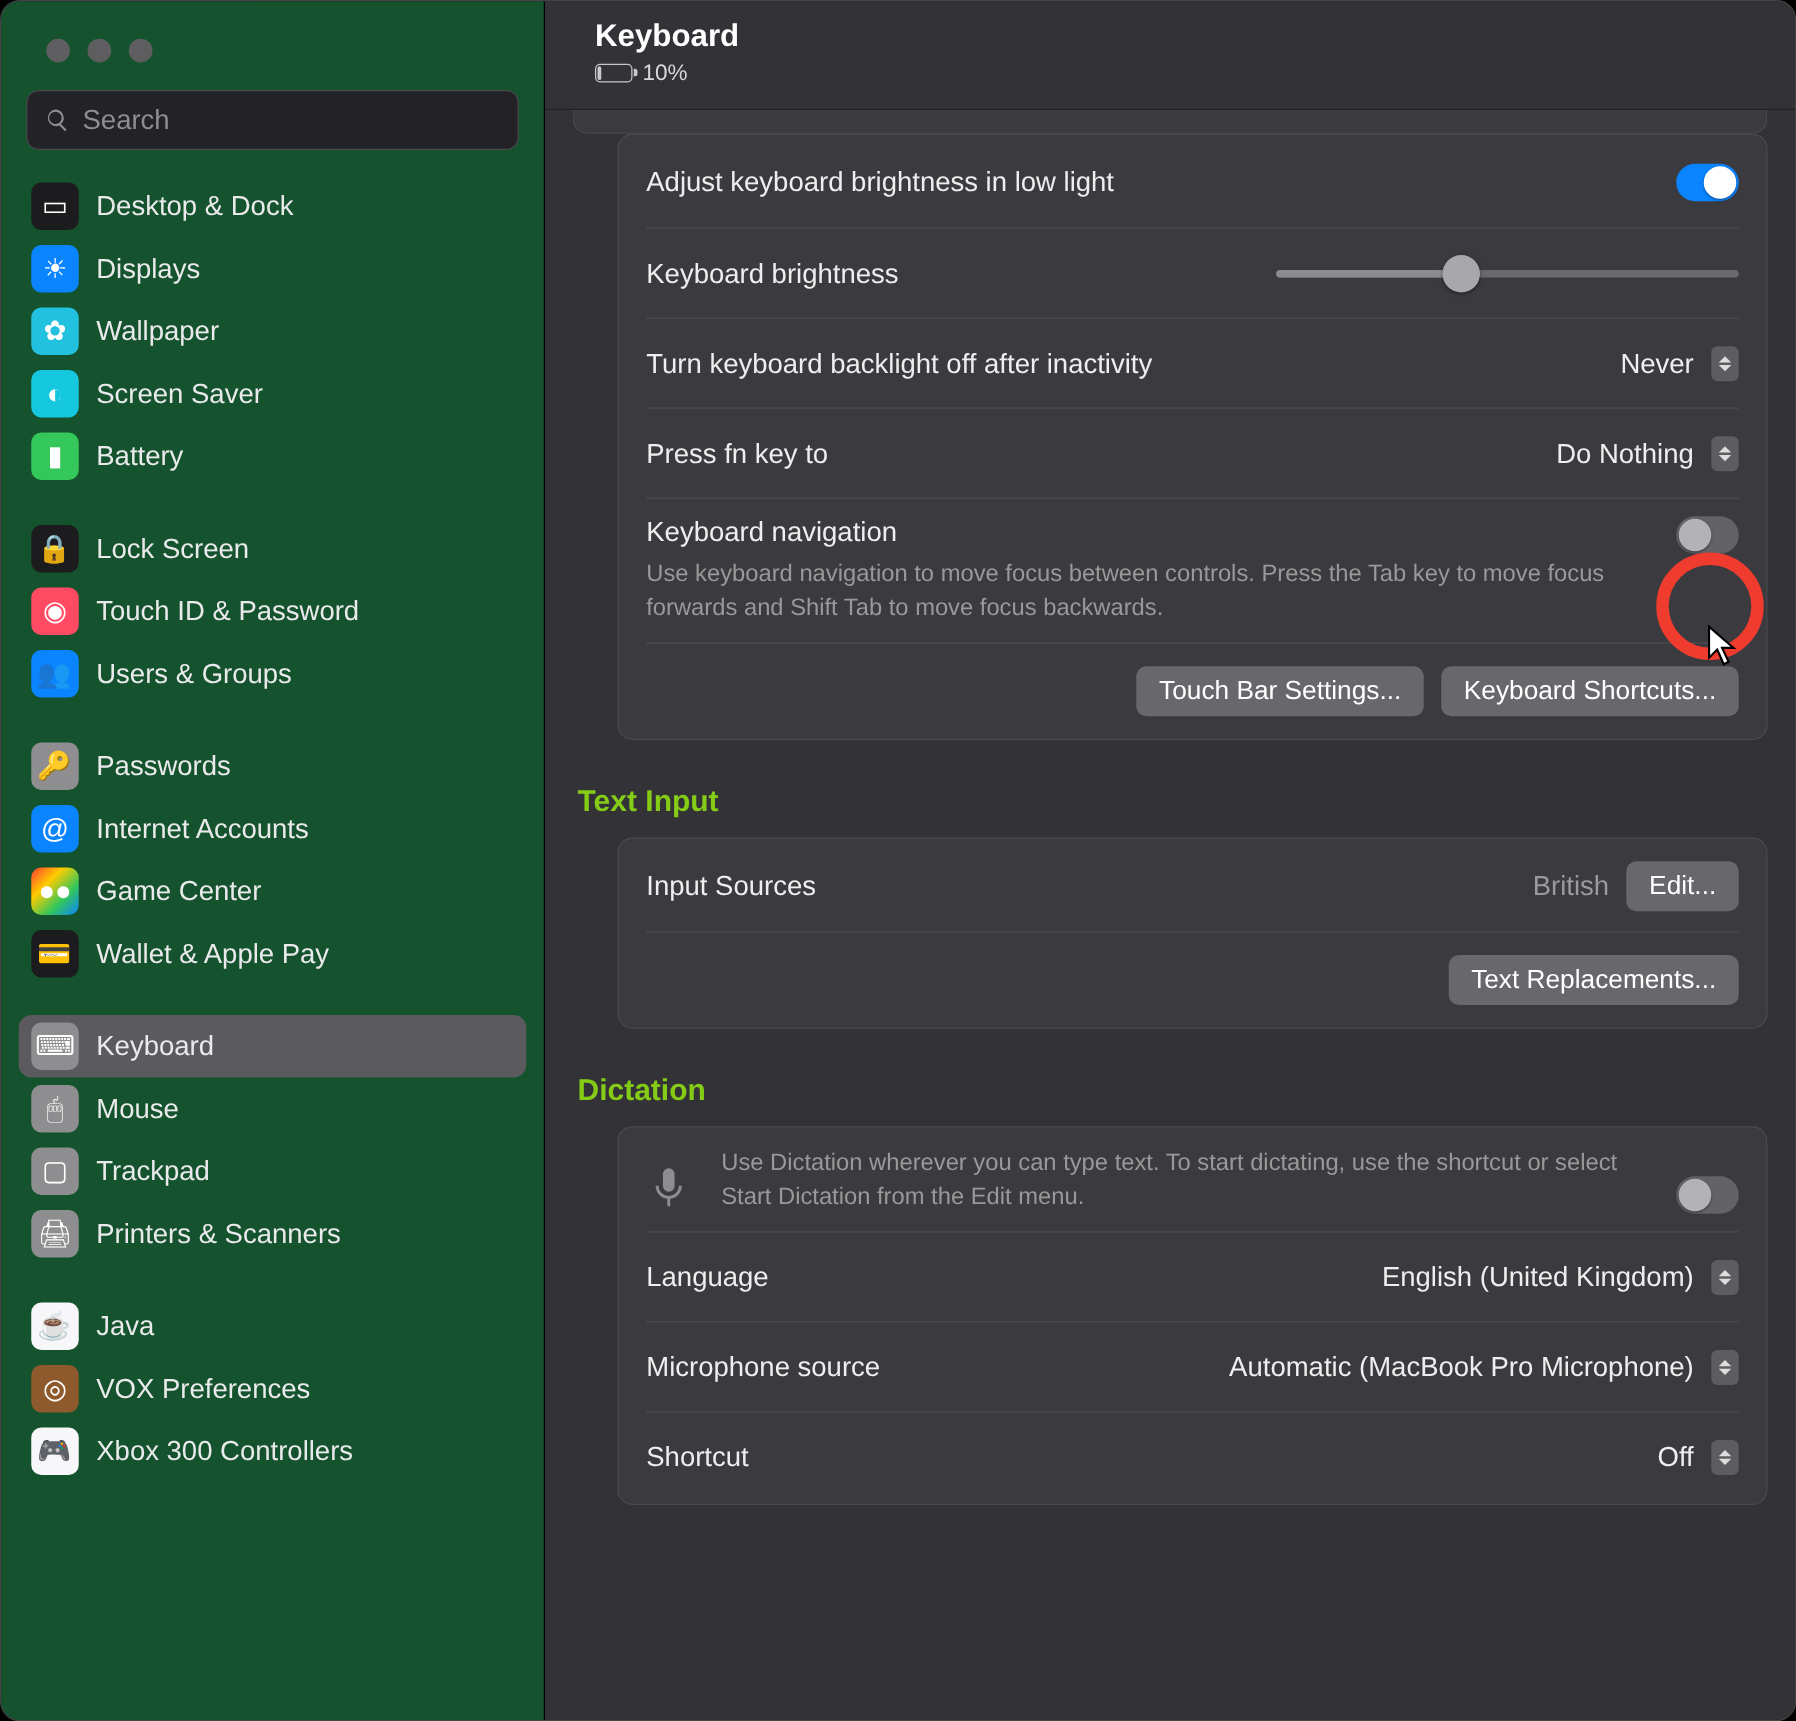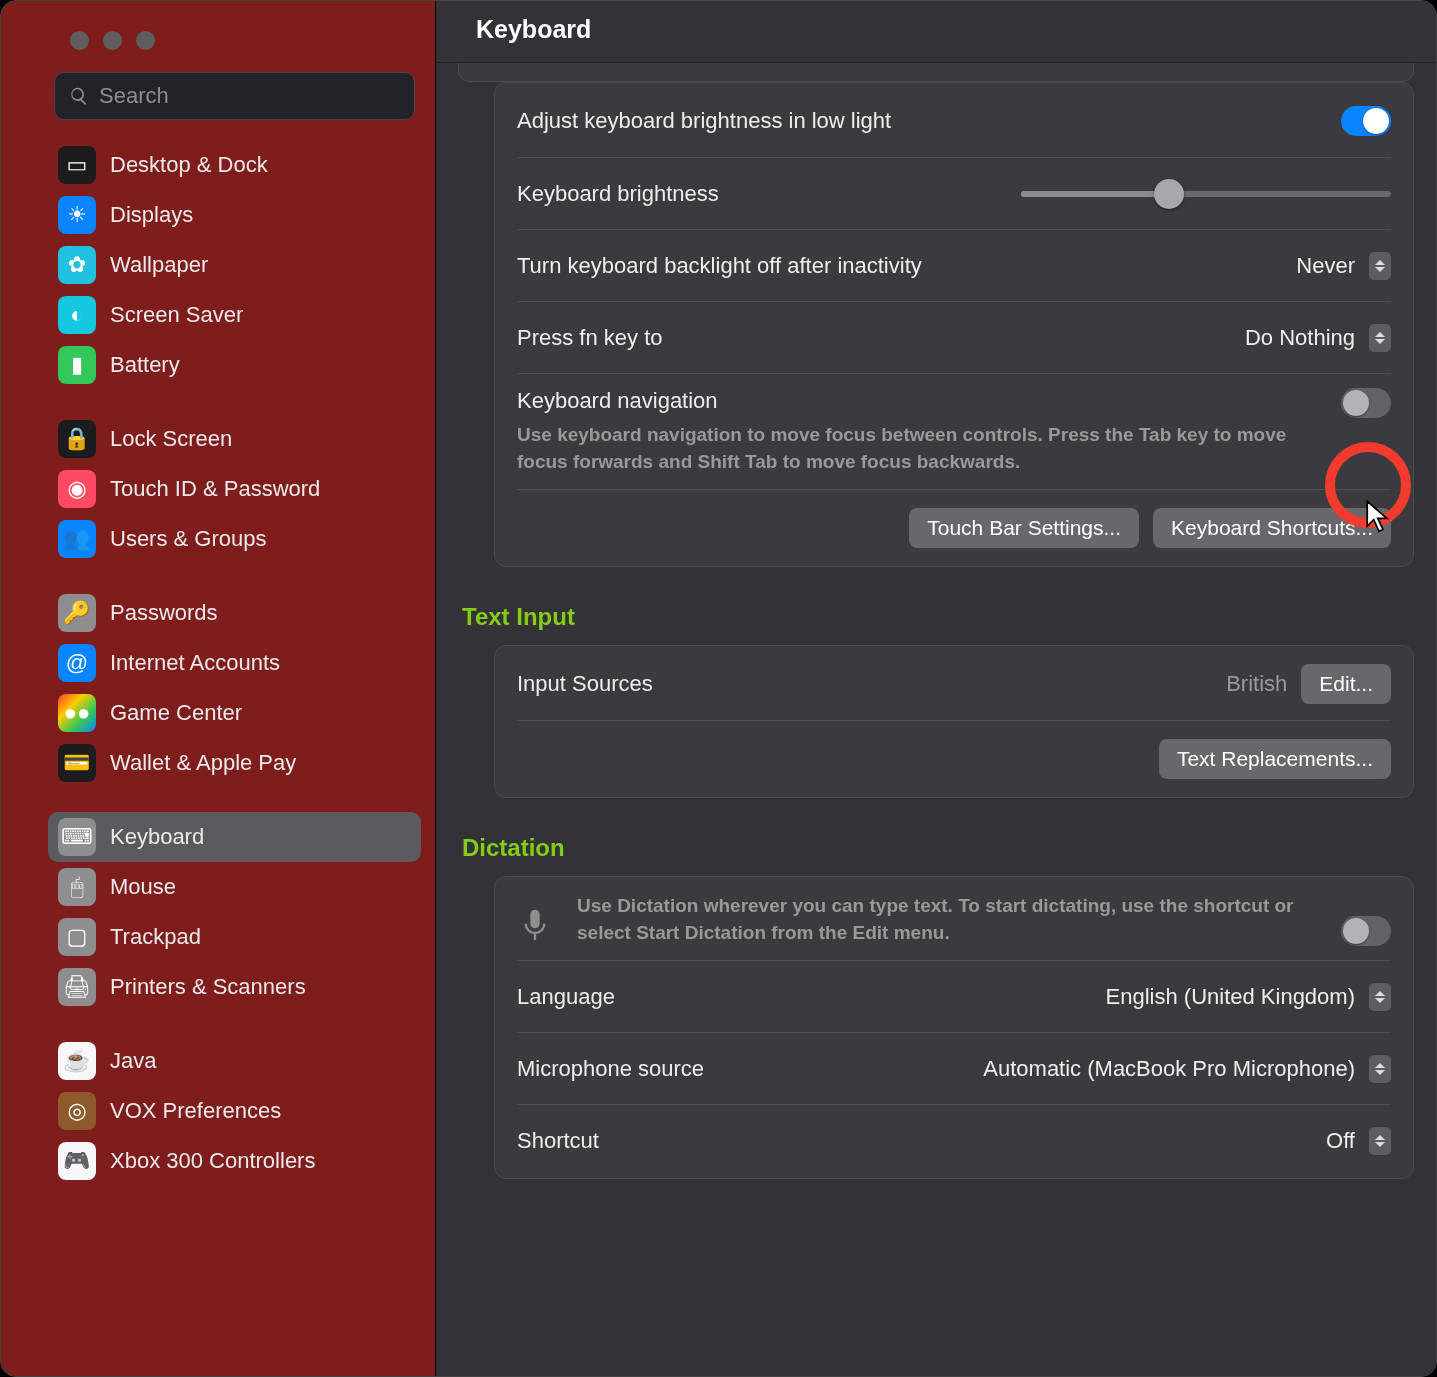--- a/index.html
+++ b/index.html
@@ -17,26 +17,25 @@
     width: 1437px;
     height: 1377px;
     background: #2a2a2c;
     border-radius: 16px;
     display: flex;
     overflow: hidden;
     border: 1px solid #444;
   }
   .sidebar {
     width: 435px;
-    background: #7f1d1d;
+    background: #14532d;
     border-right: 1px solid #000;
     display: flex;
     flex-direction: column;
     padding-top: 16px;
-    padding-left: 33px;
   }
   .traffic {
     display: flex;
     gap: 14px;
     padding: 14px 0 22px 36px;
   }
   .traffic span {
     width: 19px; height: 19px; border-radius: 50%;
     background: #5e5e60;
   }
@@ -148,21 +147,21 @@
   .row {
     display: flex;
     align-items: center;
     min-height: 72px;
     padding: 14px 0;
     gap: 14px;
     border-top: 1px solid #4e4d51;
   }
   .row:first-child { border-top: none; }
   .row-label { color: #eee; font-size: 22px; flex: 1; }
-  .row-desc { color: #999; font-size: 19px; margin-top: 8px; line-height: 1.4; max-width: 820px; font-weight: bold; }
+  .row-desc { color: #999; font-size: 19px; margin-top: 8px; line-height: 1.4; max-width: 820px; }
   .row-value { color: #eee; font-size: 22px; }
   .row-value.dim { color: #9a9a9e; }
   .toggle {
     width: 50px; height: 30px; border-radius: 15px; background: #636267;
     position: relative; cursor: pointer;
   }
   .toggle.on { background: #0a84ff; }
   .toggle .knob {
     position: absolute; top: 2px; left: 2px;
     width: 26px; height: 26px; border-radius: 50%; background: #b3b2b7;
@@ -340,20 +339,26 @@
             <div class="nav-icon" style="background: rgb(247, 247, 250);">🎮</div>
             <span>Xbox 300 Controllers</span>
           </div>
         </div>
       </div>
   </div>
 
   <div class="content">
     <div class="header">
       <div class="header-title">Keyboard</div>
+      <div class="header-sub">
+        <div class="battery-icon">
+            <span></span>
+          </div>
+        <span>10%</span>
+      </div>
     </div>
 
     <div class="scroll">
 
       <div class="top-pill"></div>
 
       <div class="panel">
         <div class="row">
           <div class="row-label">Adjust keyboard brightness in low light</div>
           <div class="toggle on">

